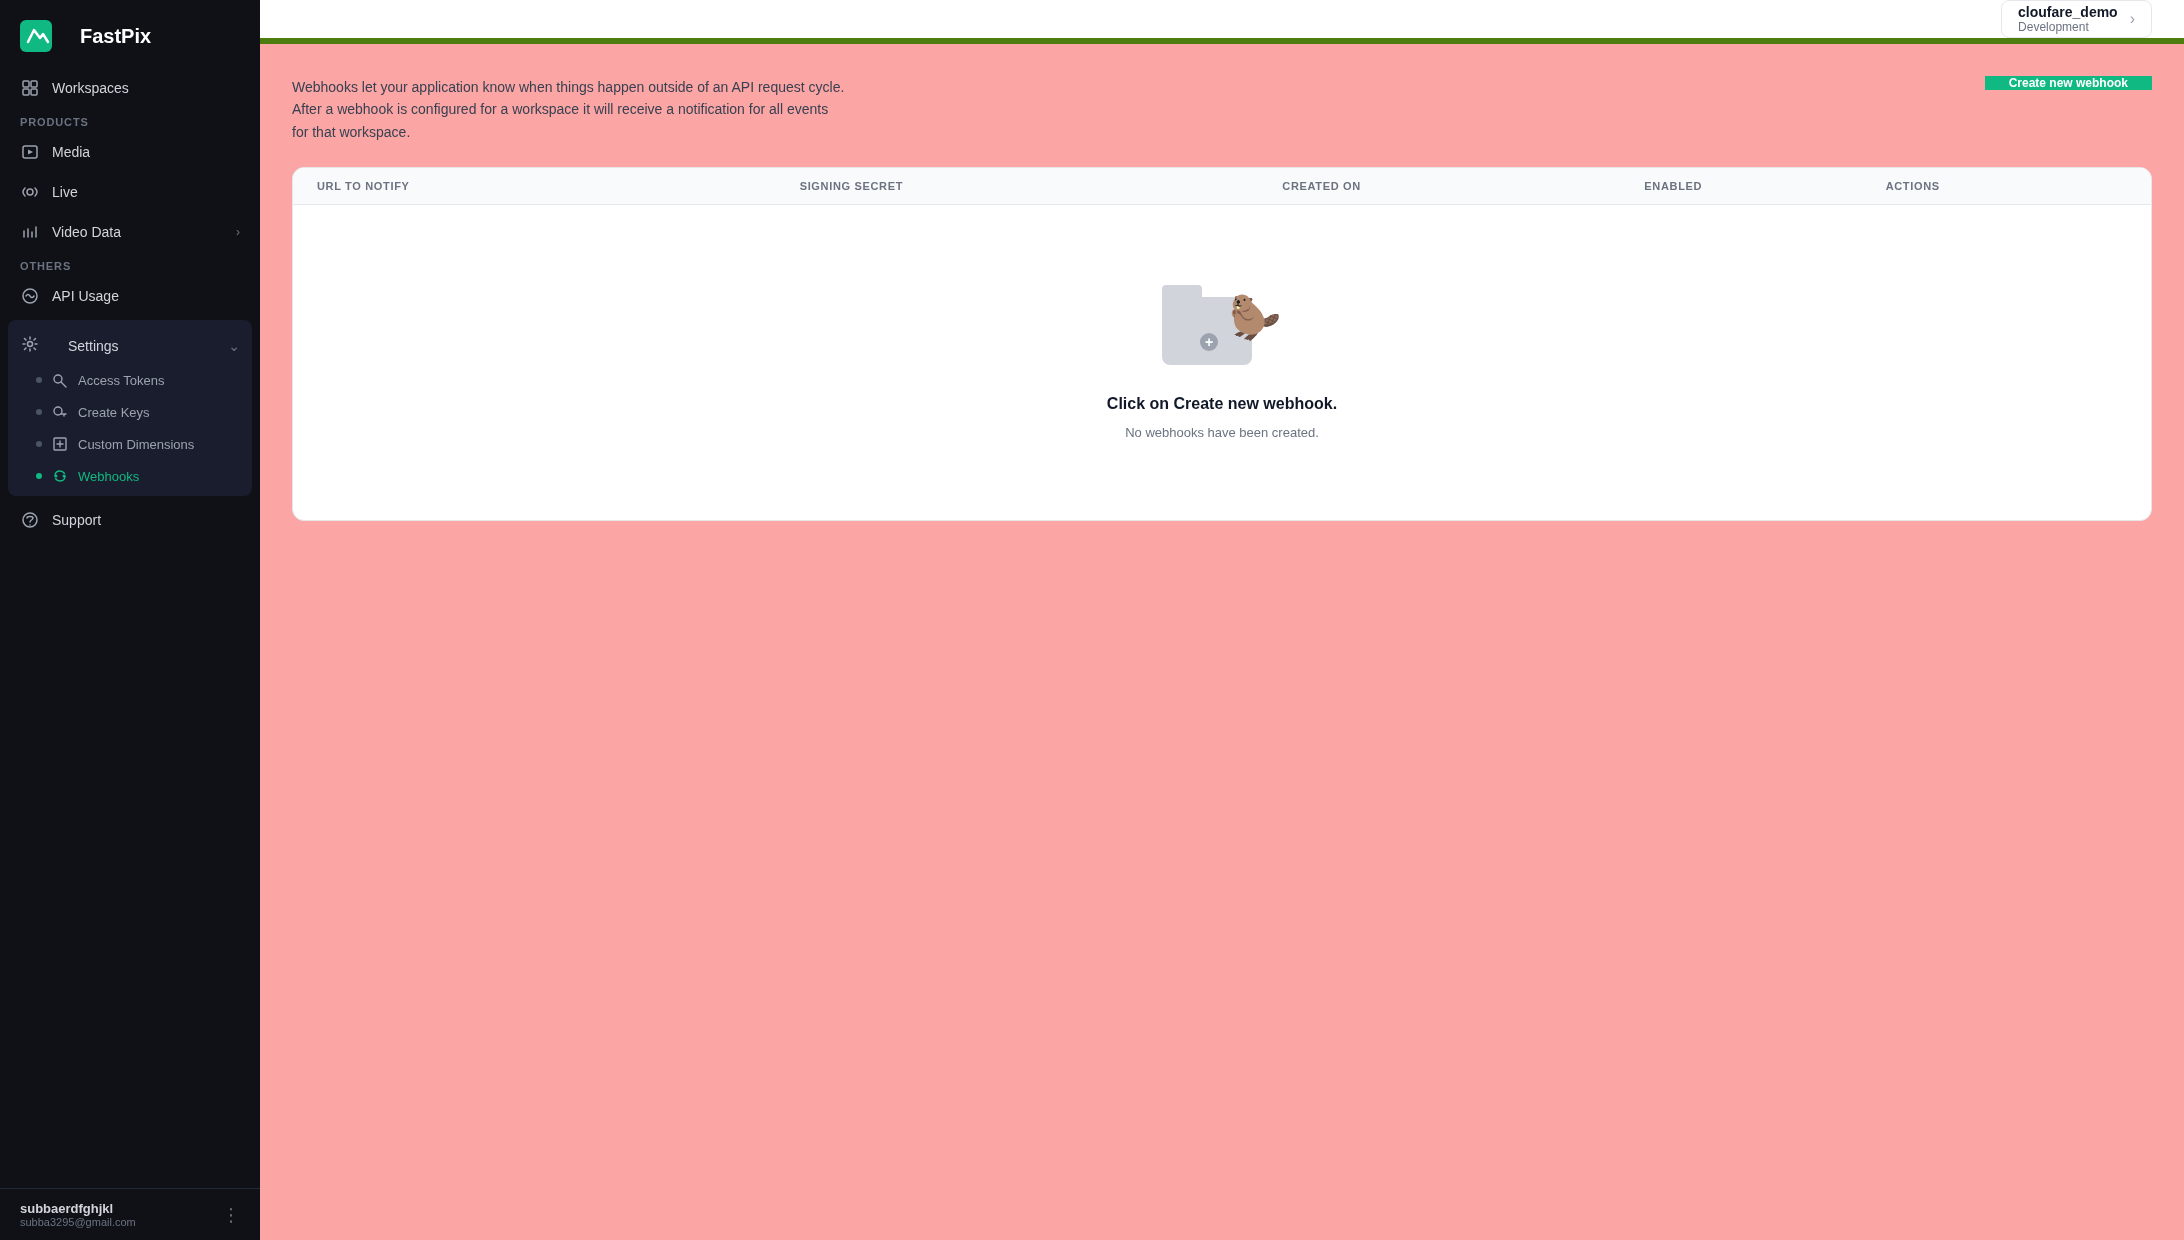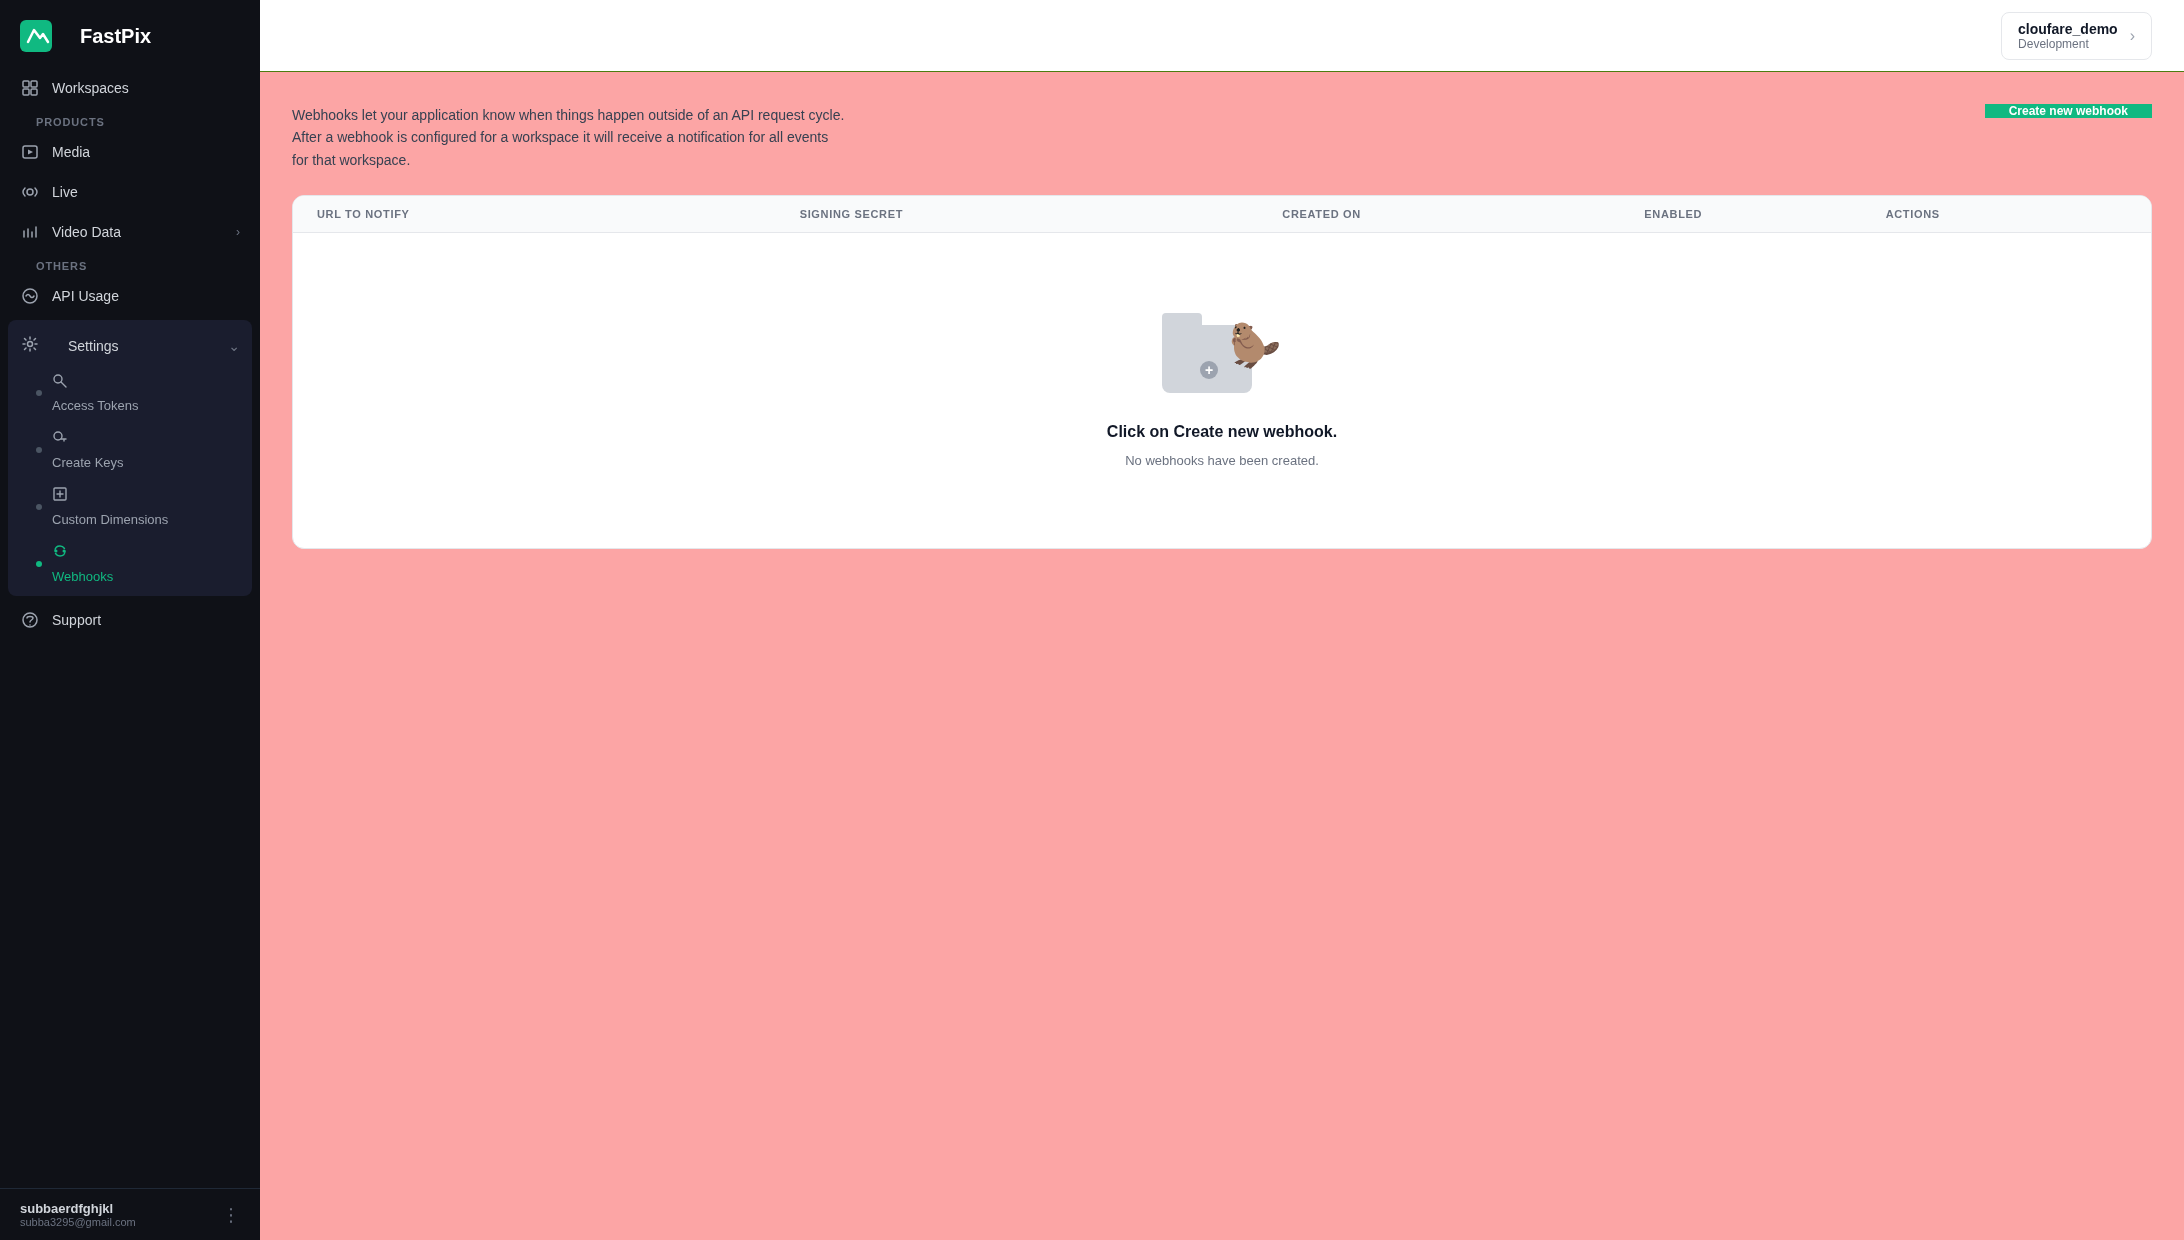--- a/index.html
+++ b/index.html
@@ -29,21 +29,21 @@
     .logo-text {
       font-size: 20px;
       font-weight: 700;
       color: #fff;
     }
     .sidebar-section-label {
       font-size: 11px;
       font-weight: 600;
       color: #6b7280;
       letter-spacing: 0.08em;
-      padding: 8px 20px 4px 36px;
+      padding: 8px 20px 4px 20px;
       text-transform: uppercase;
     }
     .sidebar-item {
       display: flex;
       align-items: center;
       gap: 12px;
       padding: 10px 20px;
       font-size: 14px;
       color: #d1d5db;
       cursor: pointer;
@@ -66,28 +66,27 @@
       align-items: flex-end;
       gap: 28px;
       padding: 10px 12px;
       font-size: 14px;
       color: #d1d5db;
       cursor: pointer;
     }
     .settings-header .item-icon { width: 20px; height: 20px; display: flex; align-items: center; justify-content: center; color: #9ca3af; flex-shrink: 0; }
     .settings-sub-item {
       display: flex;
-      align-items: flex-start;
+      align-items: flex-end;
       gap: 10px;
       padding: 8px 12px 8px 44px;
       font-size: 13px;
       color: #9ca3af;
       cursor: pointer;
       position: relative;
-      flex-direction: column;
     }
     .settings-sub-item::before {
       content: '';
       position: absolute;
       left: 28px;
       top: 50%;
       transform: translateY(-50%);
       width: 6px;
       height: 6px;
       border-radius: 50%;
@@ -114,26 +113,25 @@
     .main {
       flex: 1;
       display: flex;
       flex-direction: column;
       overflow: hidden;
     }
 
     
     .topbar {
       background: #fff;
-      border-bottom: 1px solid #4d7c0f;
-      display: flex;
-      align-items: center;
+      border-bottom: 6px solid #4d7c0f;
+      display: flex;
       justify-content: flex-end;
       padding: 0 32px;
-      height: 72px;
+      height: 44px;
       flex-shrink: 0;
     }
     .workspace-selector {
       display: flex;
       align-items: center;
       gap: 12px;
       border: 1px solid #e5e7eb;
       border-radius: 8px;
       padding: 8px 16px;
       cursor: pointer;

